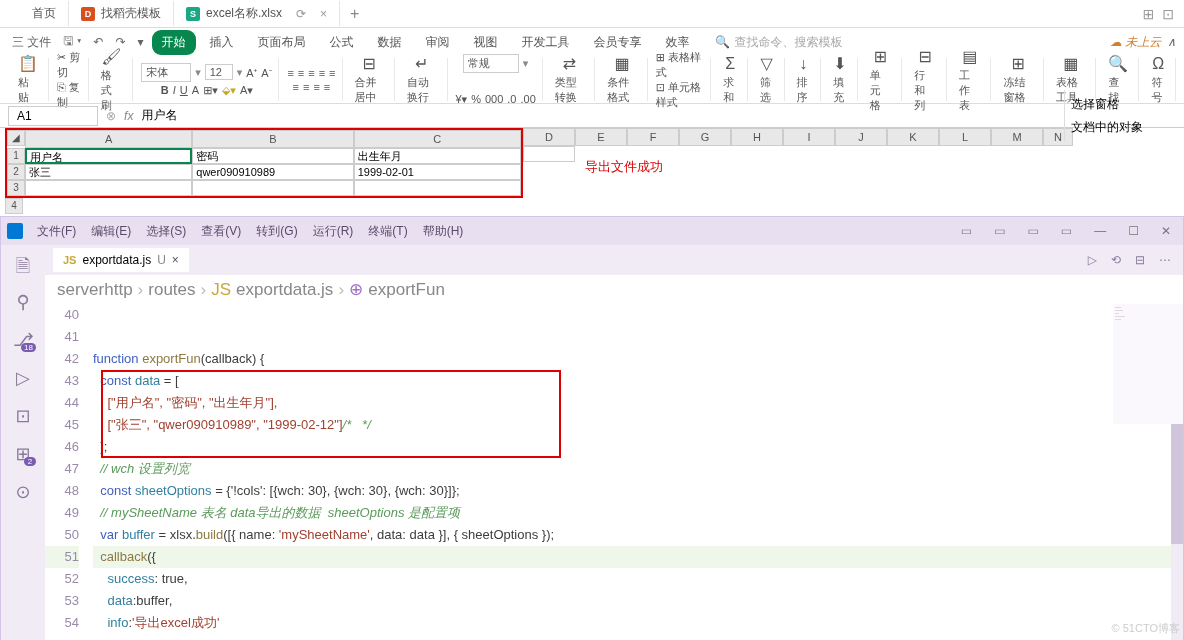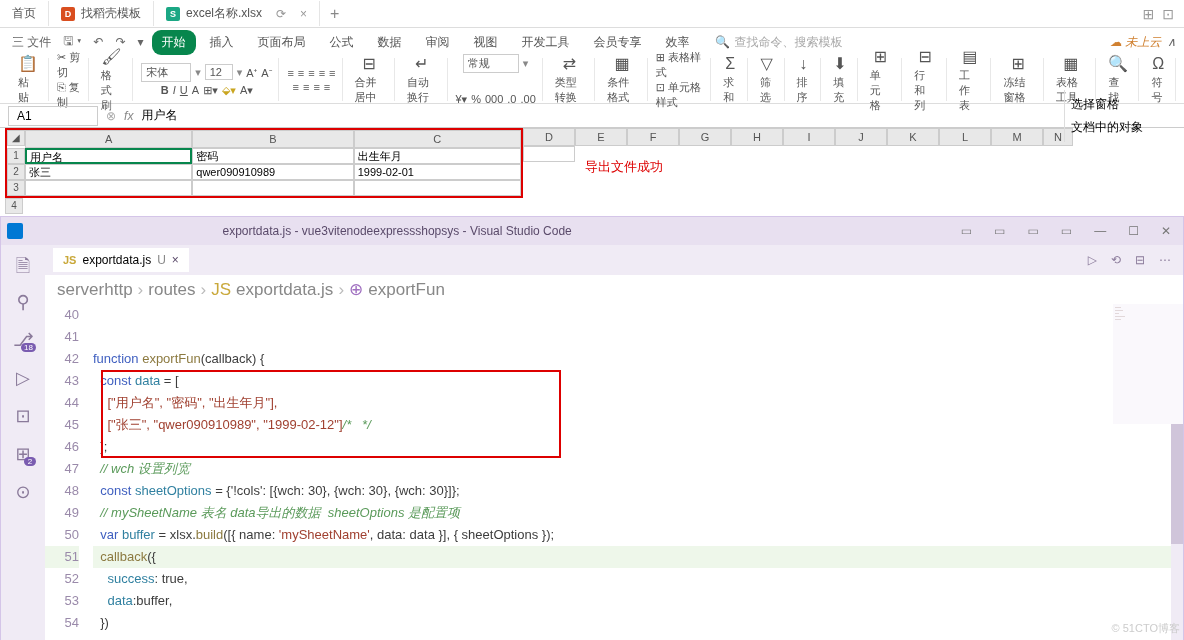--- a/index.html
+++ b/index.html
@@ -1,20 +1,20 @@
 <!DOCTYPE html>
 <html><head>
   <meta charset="utf-8">
   <style>
     * { margin: 0; padding: 0; box-sizing: border-box; font-family: "Microsoft YaHei", Arial, sans-serif; }
     body { background: #fff; font-size: 12px; overflow: hidden; }
     
     
     .excel-app { background: #fff; }
-    .tab-bar { height: 28px; display: flex; align-items: center; background: #fff; border-bottom: 1px solid #ddd;}
+    .tab-bar { height: 28px; display: flex; align-items: center; background: #fff; border-bottom: 1px solid #ddd; padding-left: 20px;}
     .app-tab { padding: 4px 12px; display: flex; align-items: center; gap: 6px; font-size: 12px; color: #555; border-right: 1px solid #e5e5e5;}
     .app-tab.active { background: #fff; }
     .tab-icon { width: 14px; height: 14px; border-radius: 2px; display: inline-flex; align-items: center; justify-content: center; font-size: 9px; color: #fff; font-weight: bold;}
     .tab-icon.orange { background: #d94e1f; }
     .tab-icon.green { background: #1ba784; }
     .tab-close { color: #999; margin-left: 8px; }
     .tab-plus { padding: 0 10px; color: #888; font-size: 16px; }
     .tab-right { margin-left: auto; display: flex; gap: 8px; padding-right: 10px; color: #999; font-size: 14px;}
     
     .menu-bar { height: 28px; display: flex; align-items: center; padding: 0 8px; gap: 4px; font-size: 12px; color: #555;}
@@ -372,21 +372,30 @@
 
   <div class="right-panel">
     <div style="margin-bottom:6px">选择窗格</div>
     <div>文档中的对象</div>
   </div>
 </div>
 
 <div class="vscode">
   <div class="vs-title">
     <div class="vs-icon"></div>
-    <div class="vs-center">exportdata.js - vue3vitenodeexpressshopsys - Visual Studio Code</div>
+    <div class="vs-menu">
+      <span class="vs-menu-item">文件(F)</span>
+      <span class="vs-menu-item">编辑(E)</span>
+      <span class="vs-menu-item">选择(S)</span>
+      <span class="vs-menu-item">查看(V)</span>
+      <span class="vs-menu-item">转到(G)</span>
+      <span class="vs-menu-item">运行(R)</span>
+      <span class="vs-menu-item">终端(T)</span>
+      <span class="vs-menu-item">帮助(H)</span>
+    </div>
     <div class="vs-winctrl">
       <span>▭</span>
         <span>▭</span>
         <span>▭</span>
         <span>▭</span>
       <span>—</span>
         <span>☐</span>
         <span>✕</span>
     </div>
   </div>
@@ -457,20 +466,21 @@
           <div class="ln"><span class="str">    ["用户名", "密码", "出生年月"],</span></div>
           <div class="ln"><span class="str">    ["张三", "qwer090910989", "1999-02-12"]</span><span class="cm">/*   */</span></div>
           <div class="ln"><span class="dark">  ];</span></div>
           <div class="ln"><span class="cm">  // wch 设置列宽</span></div>
           <div class="ln"><span class="kw">  const </span><span class="prop">sheetOptions</span><span class="dark"> = {'!cols': [{wch: 30}, {wch: 30}, {wch: 30}]};</span></div>
           <div class="ln"><span class="cm">  // mySheetName 表名 data导出的数据  sheetOptions 是配置项</span></div>
           <div class="ln"><span class="kw">  var </span><span class="prop">buffer</span><span class="dark"> = xlsx.</span><span class="fn">build</span><span class="dark">([{ name: </span><span class="str">'mySheetName'</span><span class="dark">, data: data }], { sheetOptions });</span></div>
           <div class="ln hl-line"><span class="fn">  callback</span><span class="dark">({</span></div>
           <div class="ln"><span class="prop">    success</span><span class="dark">: true,</span></div>
           <div class="ln"><span class="prop">    data</span><span class="dark">:buffer,</span></div>
+          <div class="ln"><span class="prop">    info</span><span class="dark">:</span><span class="str">'导出excel成功'</span></div>
           <div class="ln"><span class="dark">  })</span></div>
 
           <div class="minimap">▬▬▬<br>▬▬▬▬<br>▬▬<br>▬▬▬▬▬<br>▬▬▬</div>
           <div class="scrollbar-v">
               <div class="scroll-thumb"></div>
             </div>
         </div>
       </div>
     </div>
   </div>

